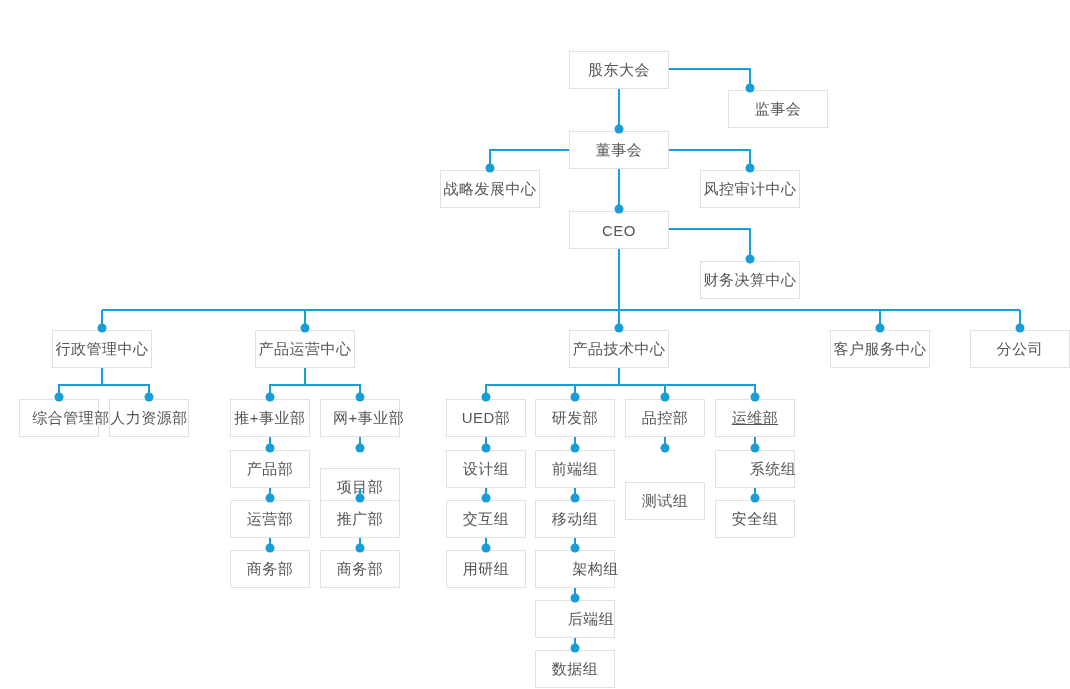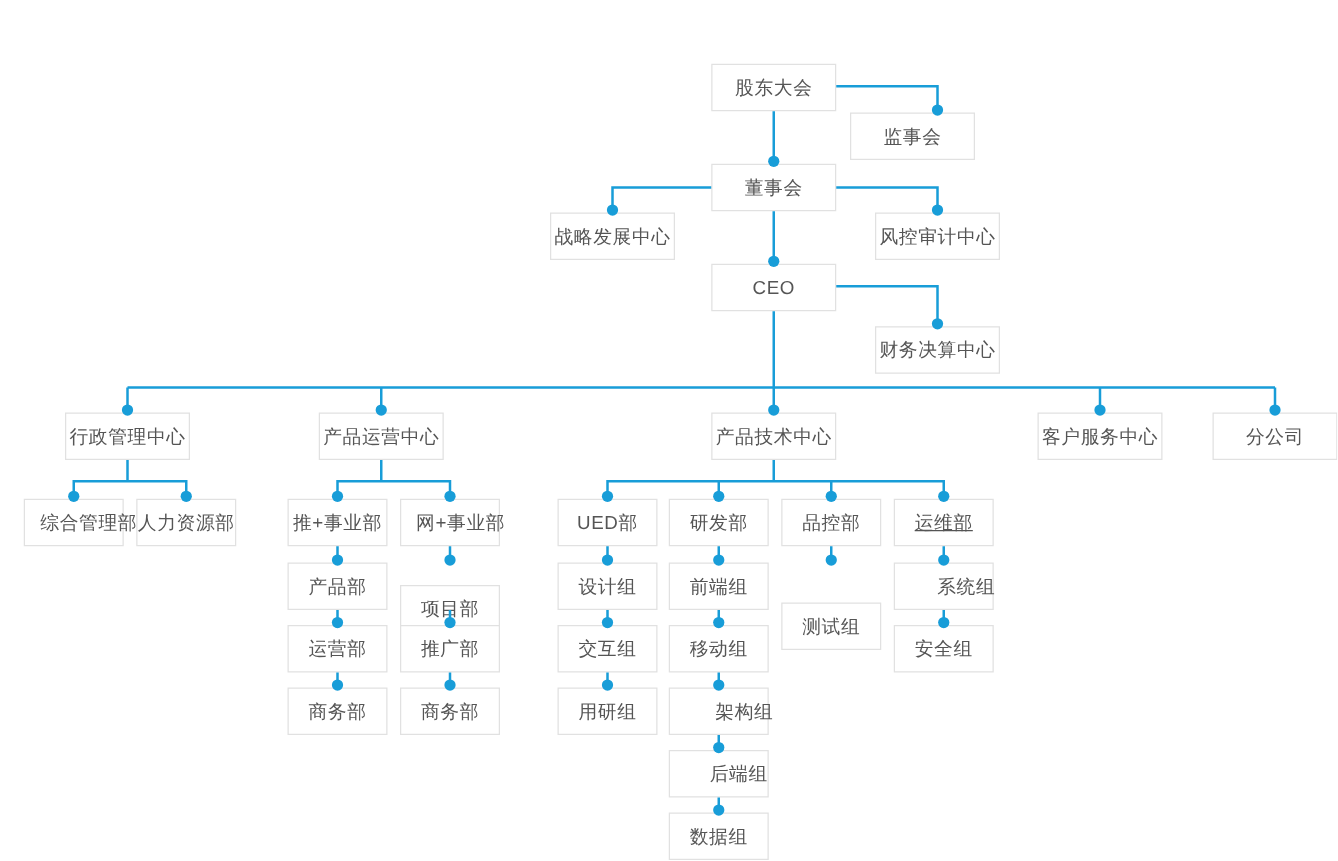--- a/index.html
+++ b/index.html
@@ -48,21 +48,21 @@
     fill: #189dd8;
     stroke: none;
   }
 </style>
 </head>
 <body>
 
 <div id="stage">
 
   <div class="node w100" style="left:569px; top:51px;">股东大会</div>
-  <div class="node w100" style="left:680px; top:90px;">监事会</div>
+  <div class="node w100" style="left:728px; top:90px;">监事会</div>
   <div class="node w100" style="left:569px; top:131px;">董事会</div>
   <div class="node w100" style="left:440px; top:170px;">战略发展中心</div>
   <div class="node w100" style="left:700px; top:170px;">风控审计中心</div>
   <div class="node w100" style="left:569px; top:211px;">CEO</div>
   <div class="node w100" style="left:700px; top:261px;">财务决算中心</div>
 
   <div class="node w100" style="left:255px; top:330px;">产品运营中心</div>
   <div class="node w100" style="left:52px;  top:330px;">行政管理中心</div>
   <div class="node w100" style="left:569px; top:330px;">产品技术中心</div>
   <div class="node w100" style="left:830px; top:330px;">客户服务中心</div>

